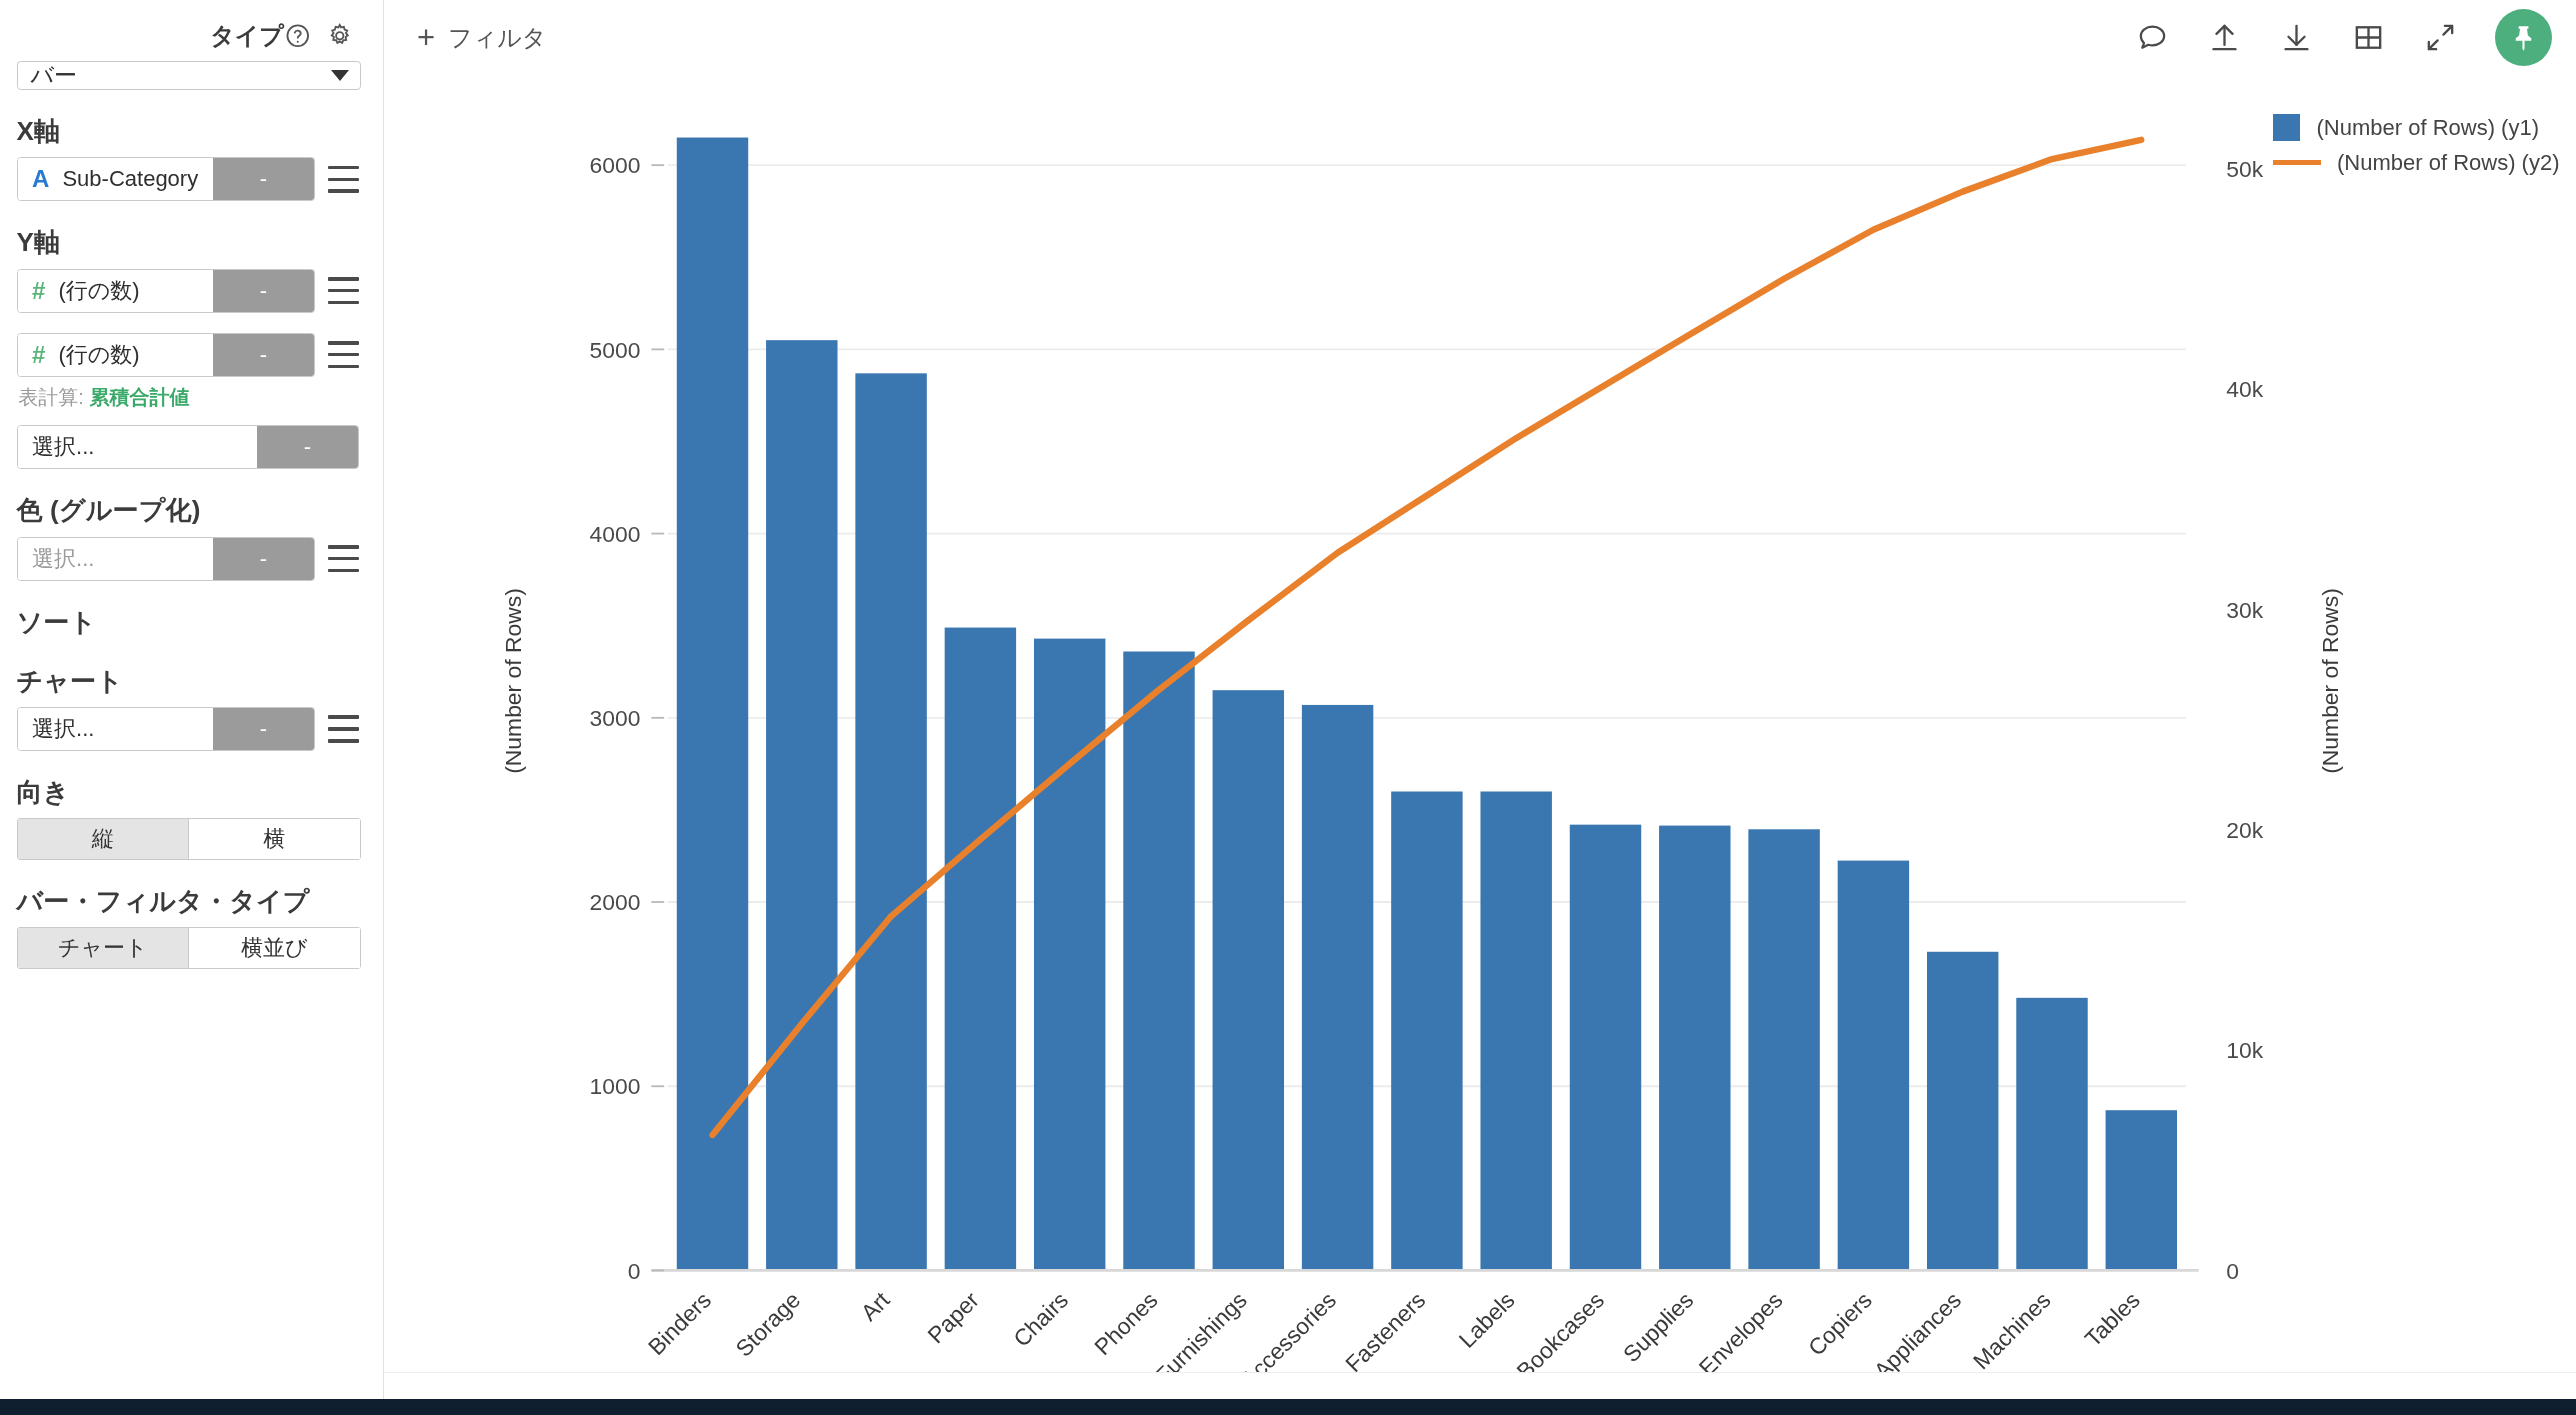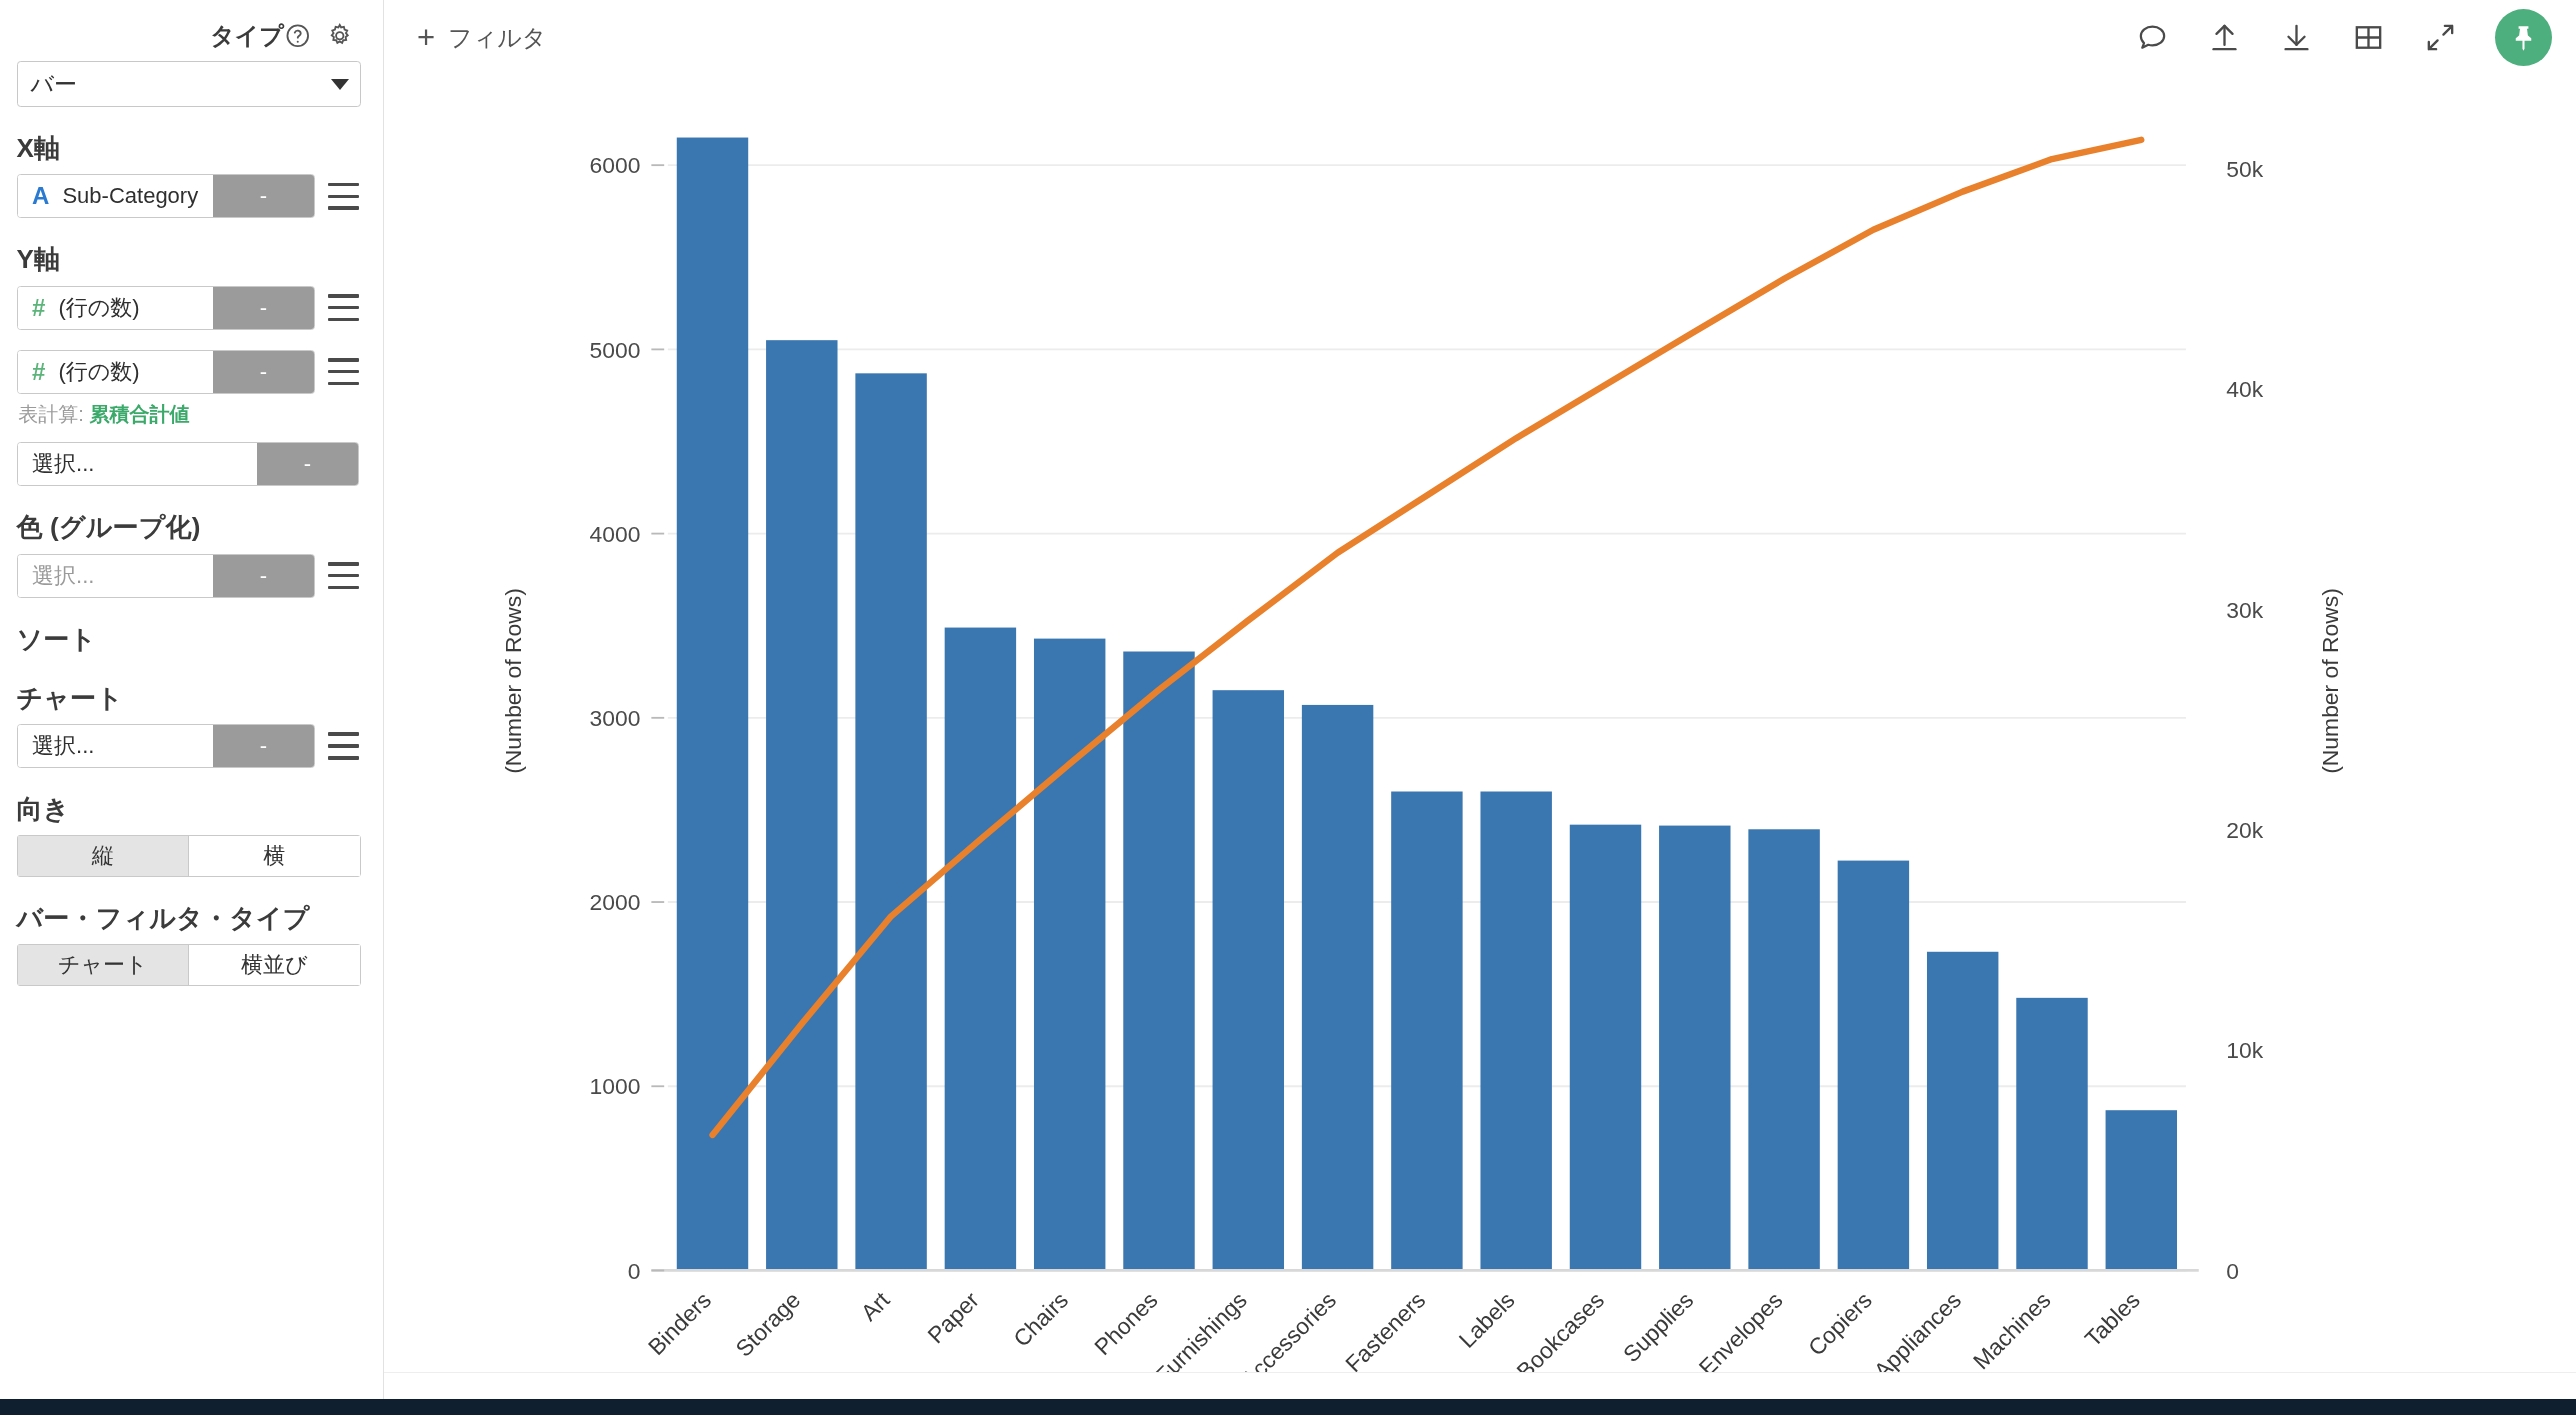--- a/index.html
+++ b/index.html
@@ -31,21 +31,21 @@
   }
   .sec-label{
     font-size:26px;font-weight:bold;color:#3b3b3b;
     margin:24px 0 8.2px 0;letter-spacing:0.2px;
   }
   .head-icons{display:flex;gap:14.6px;align-items:center;padding-right:5.5px;}
   .ic{width:27.5px;height:27.5px;display:block;}
   .ic svg{width:100%;height:100%;display:block;}
 
   .select-box{
-    height:46px;box-sizing:border-box;
+    height:29px;box-sizing:border-box;
     border:0.9px solid #c8c8c8;border-radius:3.7px;background:#fff;
     display:flex;align-items:center;
     padding:0 11px 0 13px;
     font-size:23px;color:#333;
     position:relative;
     width:344px;
   }
   .select-box .caret{
     margin-left:auto;width:0;height:0;
     border-left:9.2px solid transparent;border-right:9.2px solid transparent;
@@ -312,20 +312,30 @@
           </svg>
         </span>
         <span class="pinbtn">
           <svg viewBox="0 0 24 24" fill="#ffffff">
             <path d="M8.2 3.2h7.6v2.1h-1.1l.7 5.1 2.6 2.2v1.9h-5.2v6.3l-.8 1.5-.8-1.5v-6.3H6v-1.9l2.6-2.2.7-5.1H8.2z"></path>
           </svg>
         </span>
       </div>
     </div>
 
+    <div id="legend">
+      <div class="lg-row">
+        <span class="lg-sw"></span>
+        <span>(Number of Rows) (y1)</span>
+      </div>
+      <div class="lg-row">
+        <span class="lg-ln"></span>
+        <span>(Number of Rows) (y2)</span>
+      </div>
+    </div>
 
     <div id="chart">
       <svg id="chart-svg" viewBox="0 0 2394 1418" preserveAspectRatio="none">
         <g>
             <line x1="310" x2="1968" y1="1306" y2="1306" class="grid"></line>
             <line x1="310" x2="1968" y1="1104.75" y2="1104.75" class="grid"></line>
             <line x1="310" x2="1968" y1="903.5" y2="903.5" class="grid"></line>
             <line x1="310" x2="1968" y1="702.25" y2="702.25" class="grid"></line>
             <line x1="310" x2="1968" y1="501" y2="501" class="grid"></line>
             <line x1="310" x2="1968" y1="299.75" y2="299.75" class="grid"></line>

